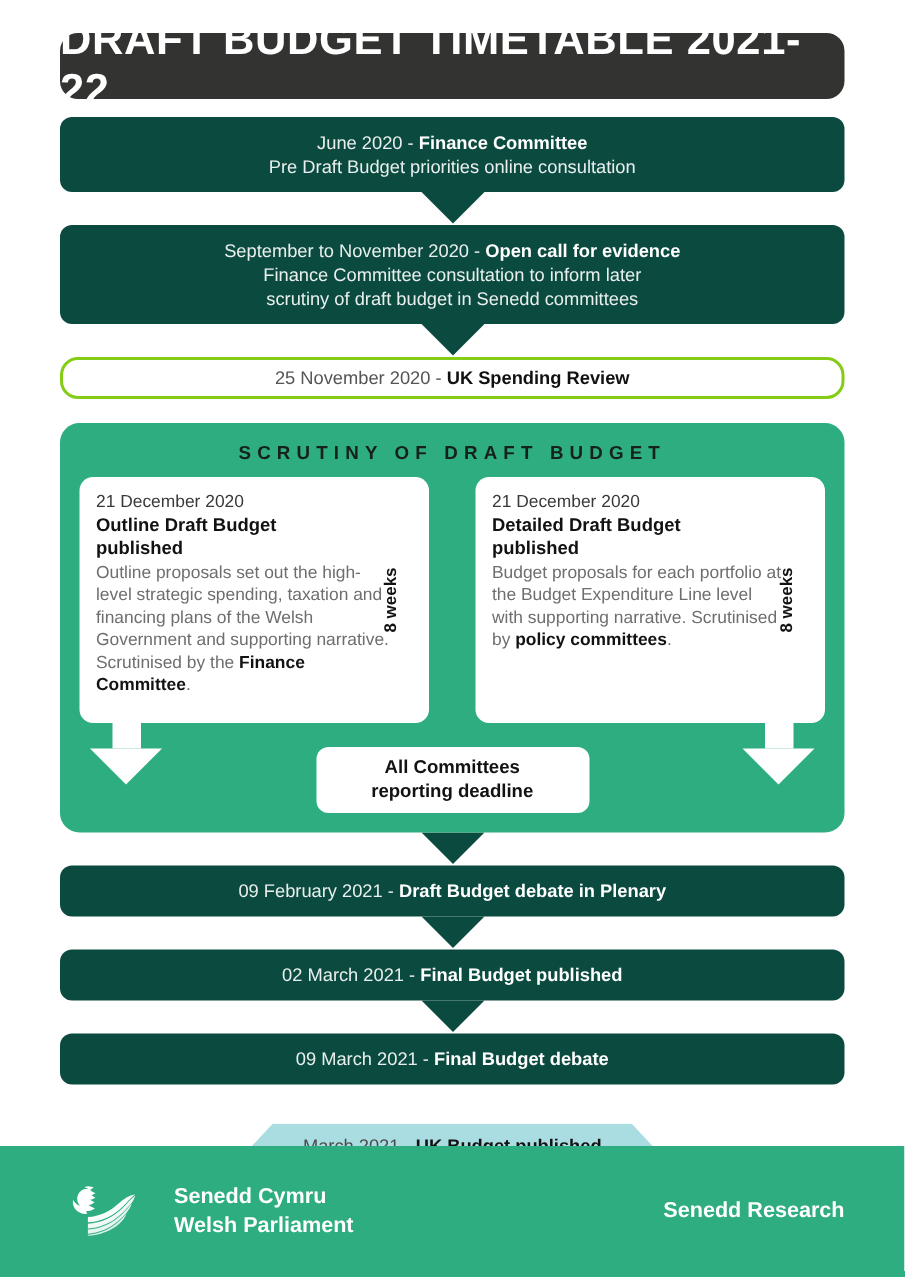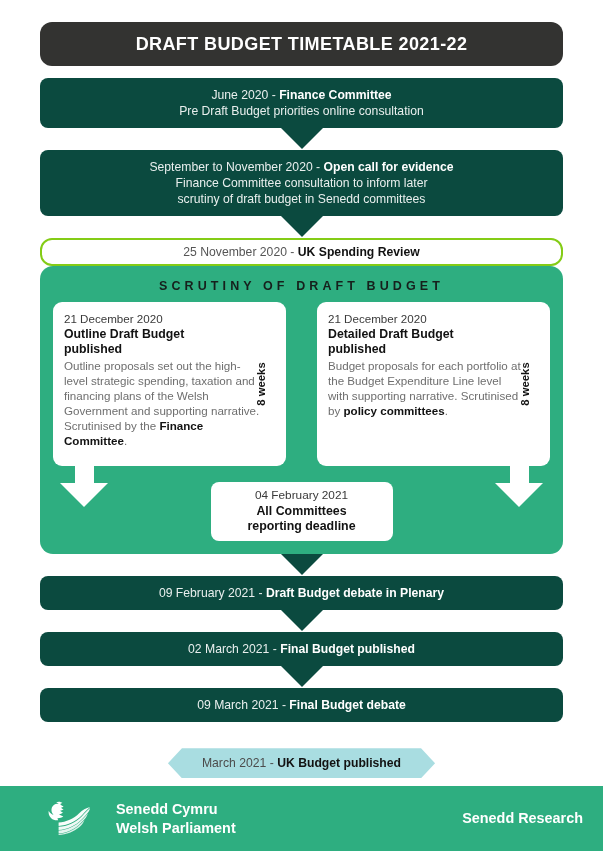--- a/index.html
+++ b/index.html
@@ -33,21 +33,21 @@
     background: #333331;
     border-radius: 12px;
     height: 44px;
     display: flex;
     align-items: center;
     justify-content: center;
     margin-bottom: 12px;
   }
   .title-bar .title-text {
     color: #ffffff;
-    font-size: 18px;
+    font-size: 29px;
     font-weight: bold;
     letter-spacing: 0.4px;
   }
 
   
   .dgbar {
     background: #0b4a3f;
     border-radius: 8px;
     color: #ffffff;
     text-align: center;
@@ -87,21 +87,21 @@
     color: #555555;
     box-sizing: border-box;
     background: #ffffff;
   }
   .outline-pill b { color: #111111; font-weight: bold; }
 
   
   .scrutiny {
     background: #2eae80;
     border-radius: 13px;
-    margin-top: 0;
+    margin-top: 16px;
     padding: 10px 13px 13px 13px;
     box-sizing: border-box;
     position: relative;
   }
   .scrutiny-head {
     text-align: center;
     color: #16201c;
     font-weight: bold;
     font-size: 12.5px;
     letter-spacing: 4.1px;
@@ -216,26 +216,26 @@
     margin-top: 16px;
   }
   .hex-pill b { color: #121212; font-weight: bold; }
 
   
   .footer {
     position: absolute;
     left: 0;
     bottom: 0;
     width: 603px;
-    height: 65px;
+    height: 87px;
     background: #2eae80;
     display: flex;
     align-items: center;
     box-sizing: border-box;
-    padding: 0 20px 0 44px;
+    padding: 0 40px 0 44px;
   }
   .brand-left {
     display: flex;
     align-items: center;
     gap: 14px;
   }
   .brand-left .brand-text {
     color: #ffffff;
     font-weight: bold;
     font-size: 14.4px;
@@ -308,21 +308,20 @@
 
       </div>
 
       <div class="deadline-row">
         <div class="warrow">
           <div class="shaft"></div>
           <div class="head"></div>
         </div>
 
         <div class="deadline-box">
-          <div class="d-date">04 February 2021</div>
           <div class="d-head">All Committees</div>
           <div class="d-head">reporting deadline</div>
         </div>
 
         <div class="warrow">
           <div class="shaft"></div>
           <div class="head"></div>
         </div>
       </div>
     </div>

